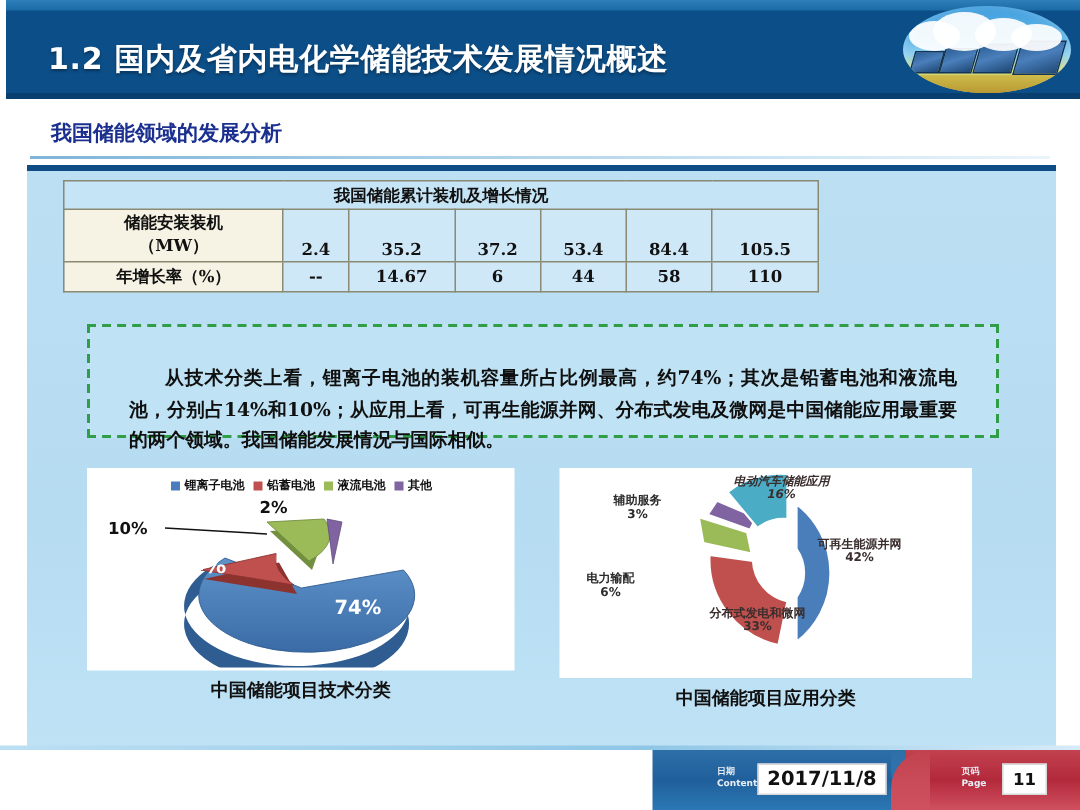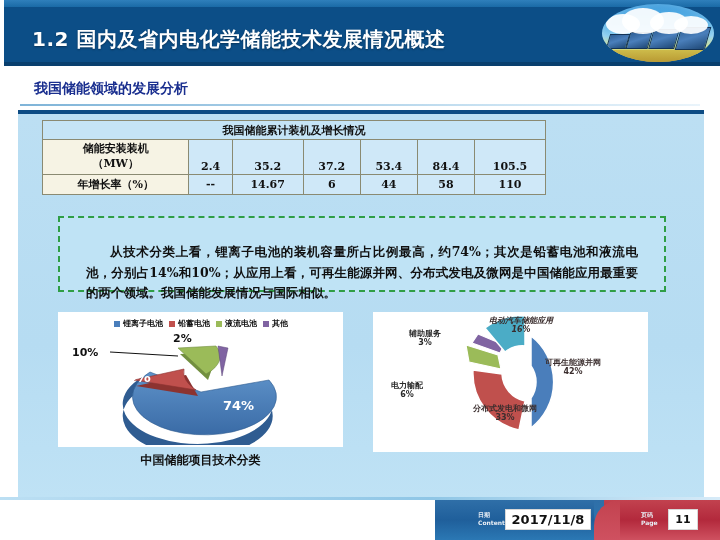--- a/index.html
+++ b/index.html
@@ -285,20 +285,21 @@
       <span class="donut-label on-slice" style="left:170px;top:46px;width:60px;"><span>可再生能源并网</span><br><span>42%</span></span>
 
       <span class="donut-label on-slice" style="left:100px;top:92px;width:64px;"><span>分布式发电和微网</span><br><span>33%</span></span>
 
       <span class="donut-label" style="left:6px;top:42px;width:56px;margin-top:27px;"><span>电力输配</span><br><span>6%</span></span>
 
       <span class="donut-label" style="left:24px;top:17px;width:56px;"><span>辅助服务</span><br><span>3%</span></span>
 
       <span class="donut-label on-slice" style="left:116px;top:4px;width:64px;font-style:italic;"><span>电动汽车储能应用</span><br><span>16%</span></span>
     </div>
+    <div class="caption" id="caption-right">中国储能项目应用分类</div>
 
   </div>
 
   <div class="footer">
     <div class="foot-thinline"></div>
     <div class="foot-blue"></div>
     <div class="foot-red"></div>
     <span class="foot-lbl" style="left:478px;bottom:14px;">日期
 Content</span>
     <div class="foot-box" id="date-box">2017/11/8</div>

